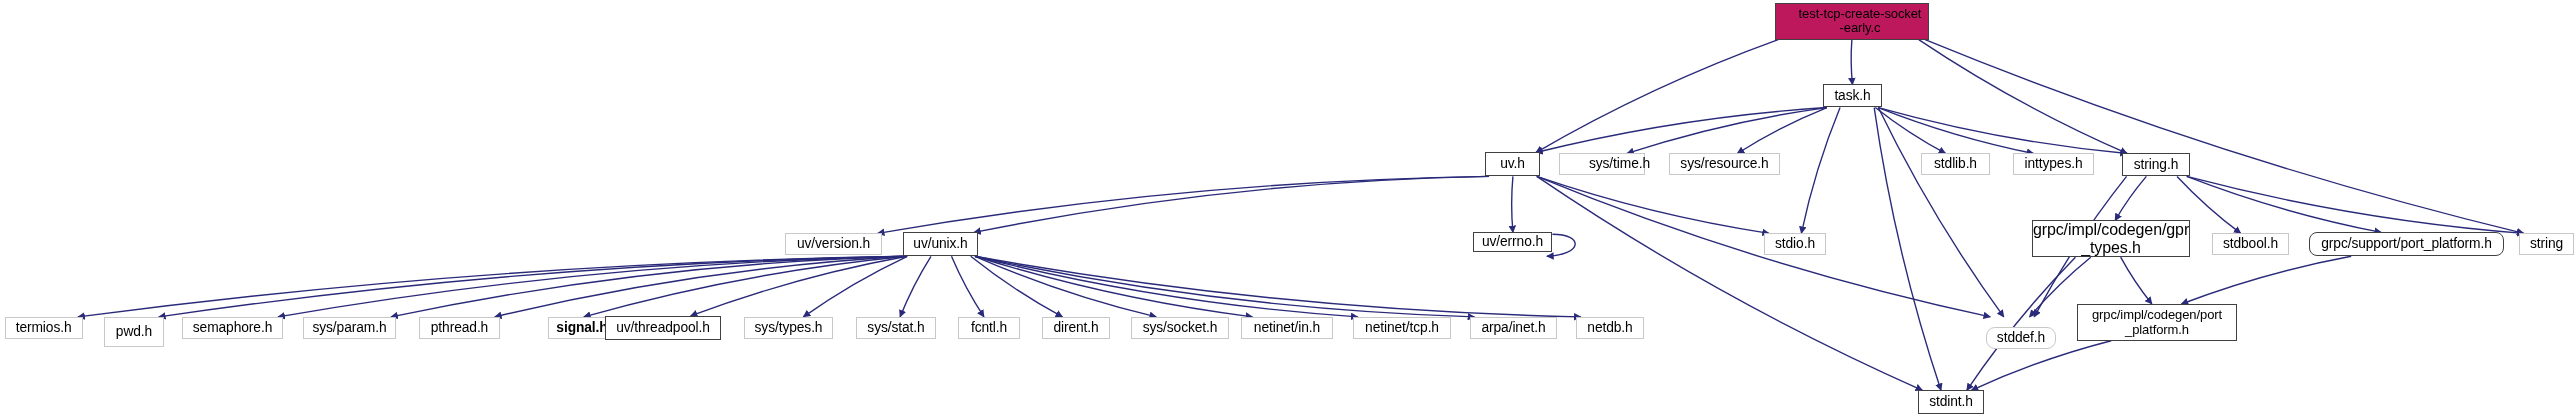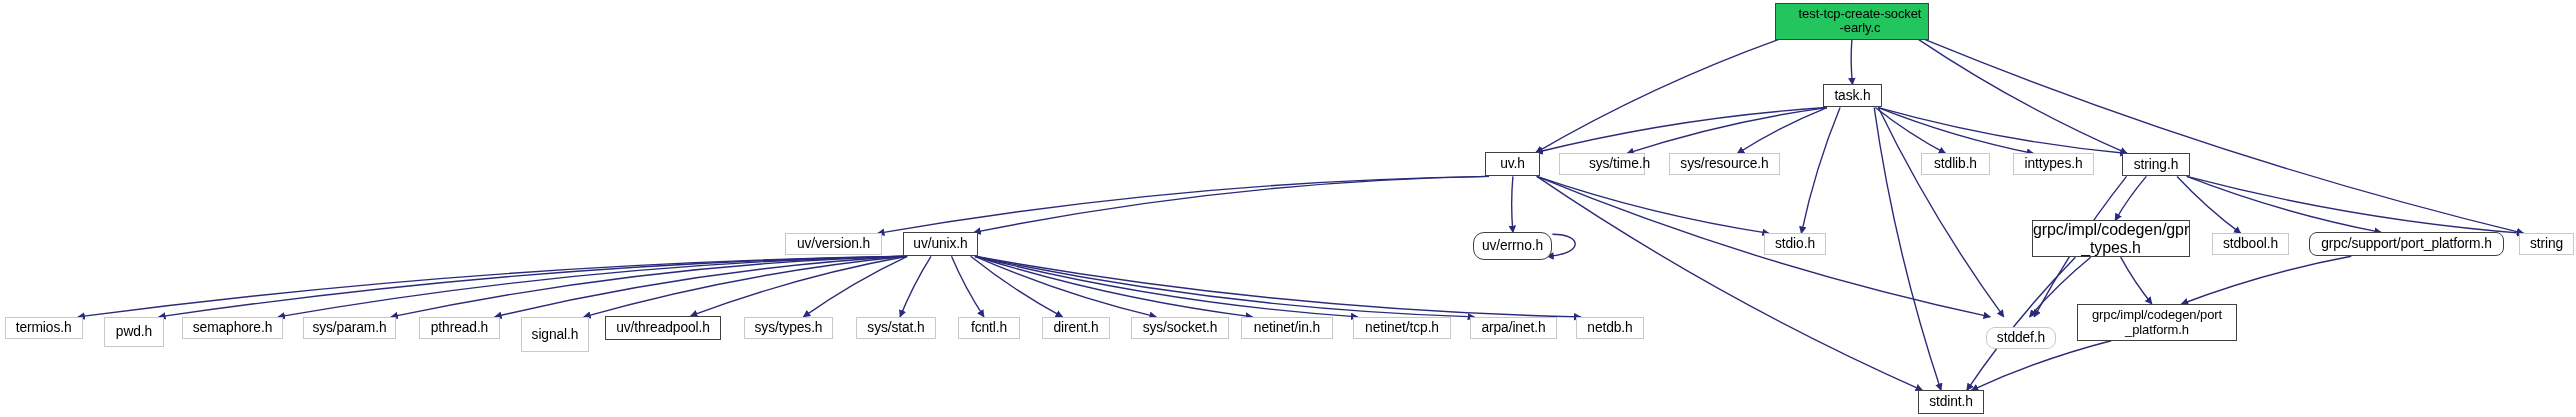--- a/index.html
+++ b/index.html
@@ -18,21 +18,21 @@
     text-align:center;
     color:#000000;
     font-size:13.8px;
     line-height:1.12;
     background:#ffffff;
     border:0.9px solid #c8c8c8;
     white-space:pre-line;
     letter-spacing:-0.1px;
   }
   .node.strong{border:1.5px solid #404040;}
-  .node.root{background:#22c55e;border:1.5px solid #404040;padding-left:16px;}
+  .node.root{background:#be185d;border:1.5px solid #404040;padding-left:16px;}
 </style>
 </head>
 <body>
 
 <div id="canvas">
   <svg class="edges" id="edge-layer" xmlns="http://www.w3.org/2000/svg" viewBox="0 0 2806 455" width="2576" height="418">
       <defs>
         <marker id="arrow" viewBox="0 0 10 10" refX="9" refY="5" markerWidth="5.5" markerHeight="5.5" orient="auto-start-reverse" markerUnits="strokeWidth">
           <path d="M 0 0 L 10 5 L 0 10 z" fill="#2a2a7a"></path>
         </marker>
@@ -89,33 +89,33 @@
 -early.c</div>
       <div class="node strong" style="left: 1823px; top: 84px; width: 59px; height: 23px;">task.h</div>
       <div class="node strong" style="left: 1485px; top: 152px; width: 55px; height: 24px;">uv.h</div>
       <div class="node" style="left: 1559px; top: 153px; width: 86px; height: 22px; padding-left: 35px;">sys/time.h</div>
       <div class="node" style="left: 1669px; top: 153px; width: 111px; height: 22px;">sys/resource.h</div>
       <div class="node" style="left: 1921px; top: 153px; width: 69px; height: 22px;">stdlib.h</div>
       <div class="node" style="left: 2013px; top: 153px; width: 81px; height: 22px;">inttypes.h</div>
       <div class="node strong" style="left: 2122px; top: 153px; width: 68px; height: 23px;">string.h</div>
       <div class="node" style="left: 785px; top: 233px; width: 97px; height: 22px;">uv/version.h</div>
       <div class="node strong" style="left: 903px; top: 232px; width: 75px; height: 24px;">uv/unix.h</div>
-      <div class="node strong" style="left: 1473px; top: 232px; width: 79px; height: 28px; border-radius: 11px;">uv/errno.h</div>
+      <div class="node strong" style="left: 1473px; top: 232px; width: 79px; height: 20px;">uv/errno.h</div>
       <div class="node" style="left: 1764px; top: 233px; width: 62px; height: 22px;">stdio.h</div>
       <div class="node strong" style="left: 2032px; top: 220px; width: 158px; height: 37px; font-size: 16px;">grpc/impl/codegen/gpr
 _types.h</div>
       <div class="node" style="left: 2212px; top: 233px; width: 77px; height: 22px;">stdbool.h</div>
       <div class="node strong" style="left: 2309px; top: 232px; width: 195px; height: 24px; border-radius: 8px;">grpc/support/port_platform.h</div>
       <div class="node" style="left: 2519px; top: 233px; width: 55px; height: 22px;">string</div>
       <div class="node" style="left: 4.6px; top: 317px; width: 78px; height: 22px;">termios.h</div>
       <div class="node" style="left: 104px; top: 317px; width: 60px; height: 30px;">pwd.h</div>
       <div class="node" style="left: 182px; top: 317px; width: 101px; height: 22px;">semaphore.h</div>
       <div class="node" style="left: 303px; top: 317px; width: 93px; height: 22px;">sys/param.h</div>
       <div class="node" style="left: 419px; top: 317px; width: 81px; height: 22px;">pthread.h</div>
-      <div class="node" style="left: 521px; top: 317px; width: 68px; height: 35px;">signal.h</div>
+      <div class="node" style="left: 548px; top: 317px; width: 68px; height: 22px; font-weight: bold;">signal.h</div>
       <div class="node strong" style="left: 605px; top: 316px; width: 116px; height: 24px;">uv/threadpool.h</div>
       <div class="node" style="left: 744px; top: 317px; width: 89px; height: 22px;">sys/types.h</div>
       <div class="node" style="left: 856px; top: 317px; width: 80px; height: 22px;">sys/stat.h</div>
       <div class="node" style="left: 958px; top: 317px; width: 62px; height: 22px;">fcntl.h</div>
       <div class="node" style="left: 1042px; top: 317px; width: 68px; height: 22px;">dirent.h</div>
       <div class="node" style="left: 1131px; top: 317px; width: 98px; height: 22px;">sys/socket.h</div>
       <div class="node" style="left: 1241px; top: 317px; width: 92px; height: 22px;">netinet/in.h</div>
       <div class="node" style="left: 1353px; top: 317px; width: 98px; height: 22px;">netinet/tcp.h</div>
       <div class="node" style="left: 1470px; top: 317px; width: 87px; height: 22px;">arpa/inet.h</div>
       <div class="node" style="left: 1576px; top: 317px; width: 68px; height: 22px;">netdb.h</div>

